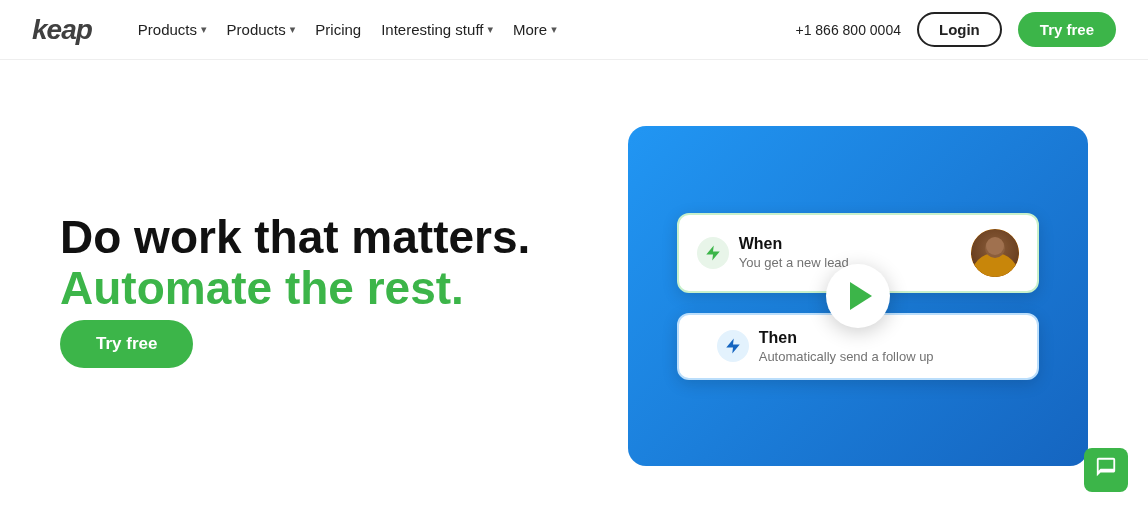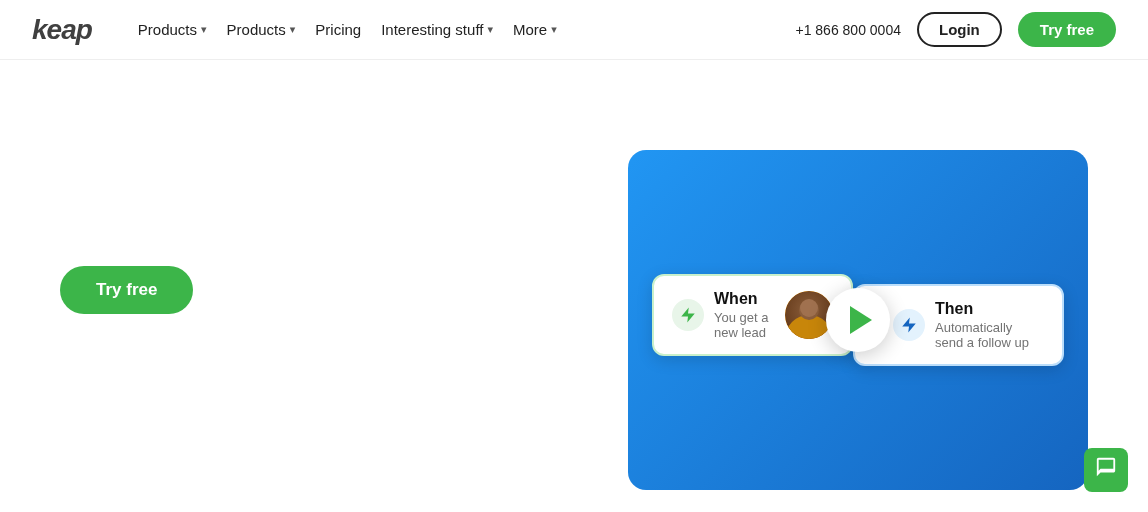--- a/index.html
+++ b/index.html
@@ -127,23 +127,22 @@
     .video-card {
       width: 100%;
       height: 100%;
       background: linear-gradient(135deg, #2196f3 0%, #1565c0 100%);
       border-radius: 18px;
       position: relative;
       display: flex;
       align-items: center;
       justify-content: center;
       padding: 24px;
-      flex-direction: row;
+      flex-direction: column;
       gap: 0;
-      margin-top: 24px;
     }
     .card-when, .card-then {
       background: #fff;
       border-radius: 12px;
       padding: 14px 18px;
       display: flex;
       align-items: center;
       gap: 10px;
       width: 88%;
       box-shadow: 0 4px 16px rgba(0,0,0,0.15);
@@ -273,20 +272,24 @@
   </div>
   <div class="nav-right">
     <span class="phone">+1 866 800 0004</span>
     <button class="btn-login">Login</button>
     <button class="btn-try">Try free</button>
   </div>
 </nav>
 
 <div class="hero">
   <div class="hero-left">
+    <div class="hero-headline">
+      <span>Do work that matters.</span>
+      <span class="green">Automate the rest.</span>
+    </div>
     <button class="btn-try-hero">Try free</button>
   </div>
 
   <div class="hero-right">
     <div class="video-card">
 
       <div class="card-when">
         <div class="card-icon-when">
           <svg width="18" height="18" viewBox="0 0 24 24" fill="none">
             <path d="M13 2L3 14h9l-1 8 10-12h-9l1-8z" fill="#3cb549"></path>

